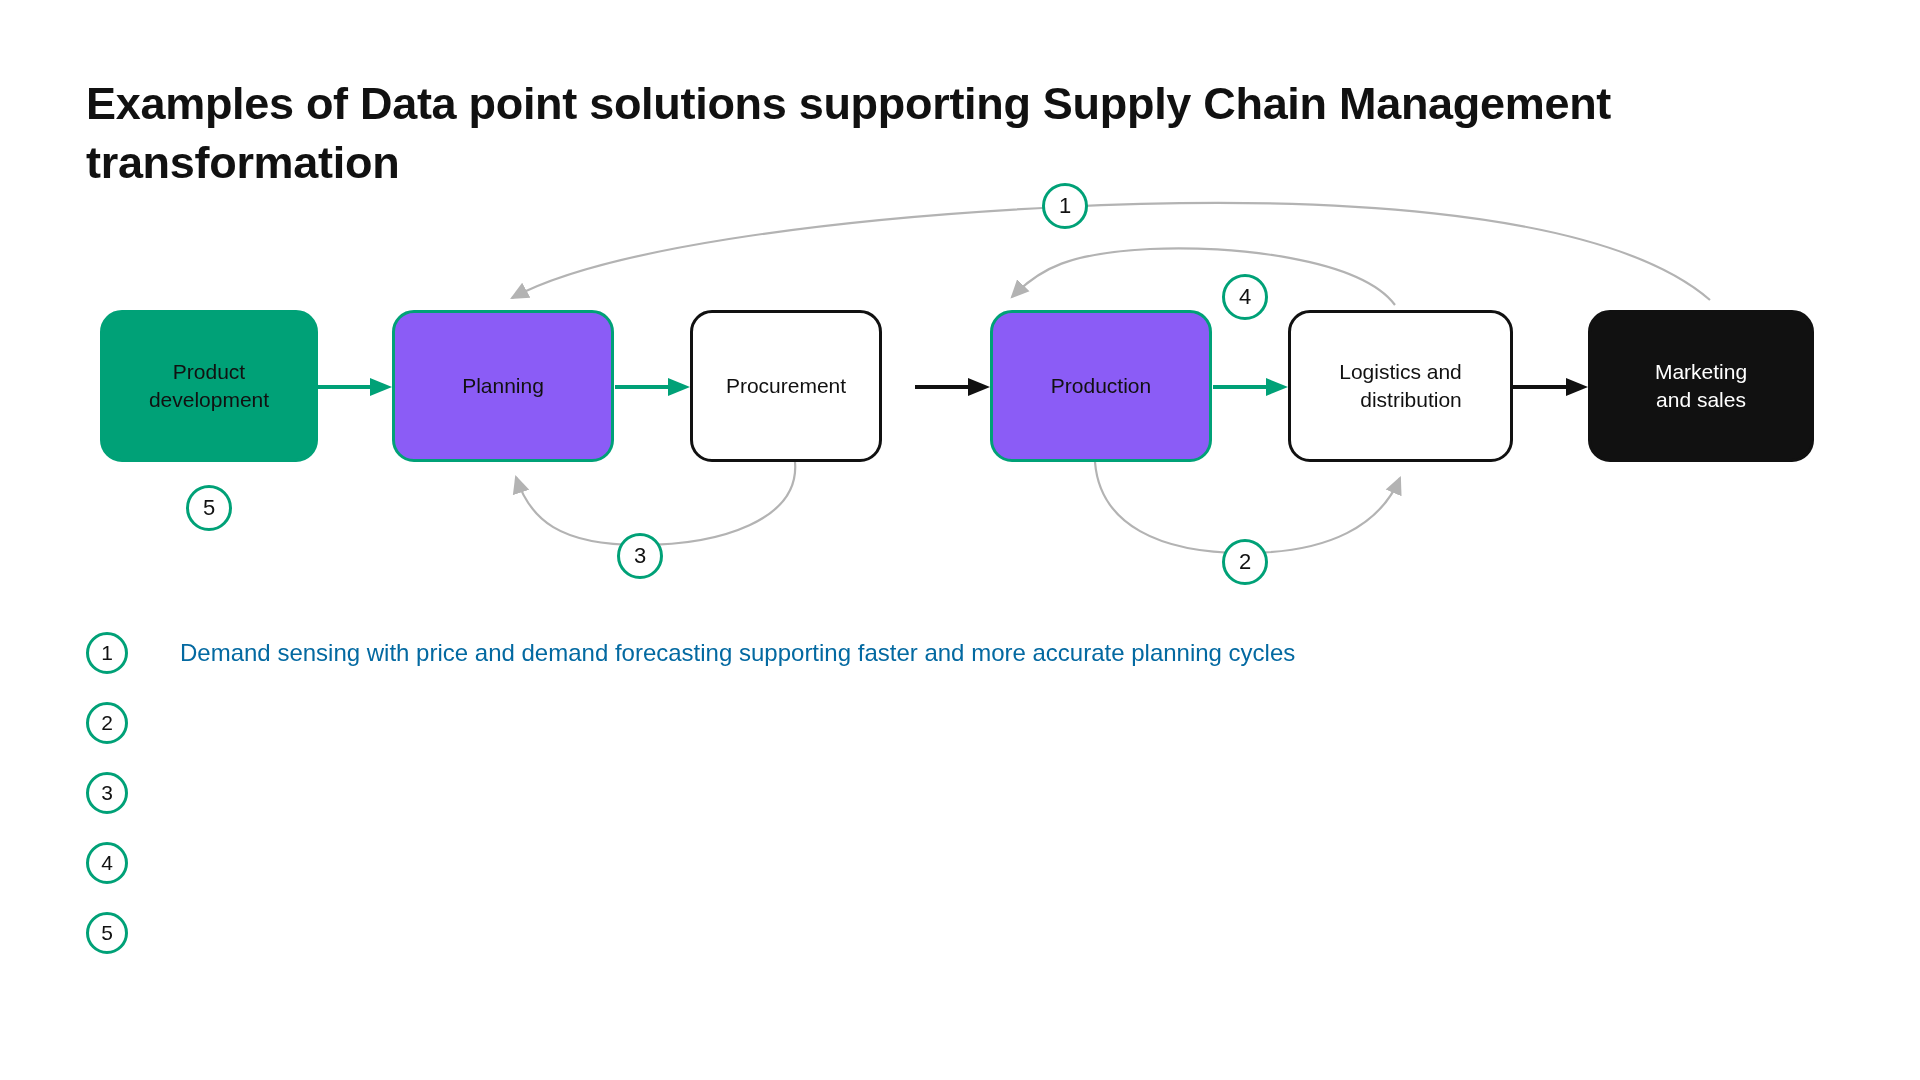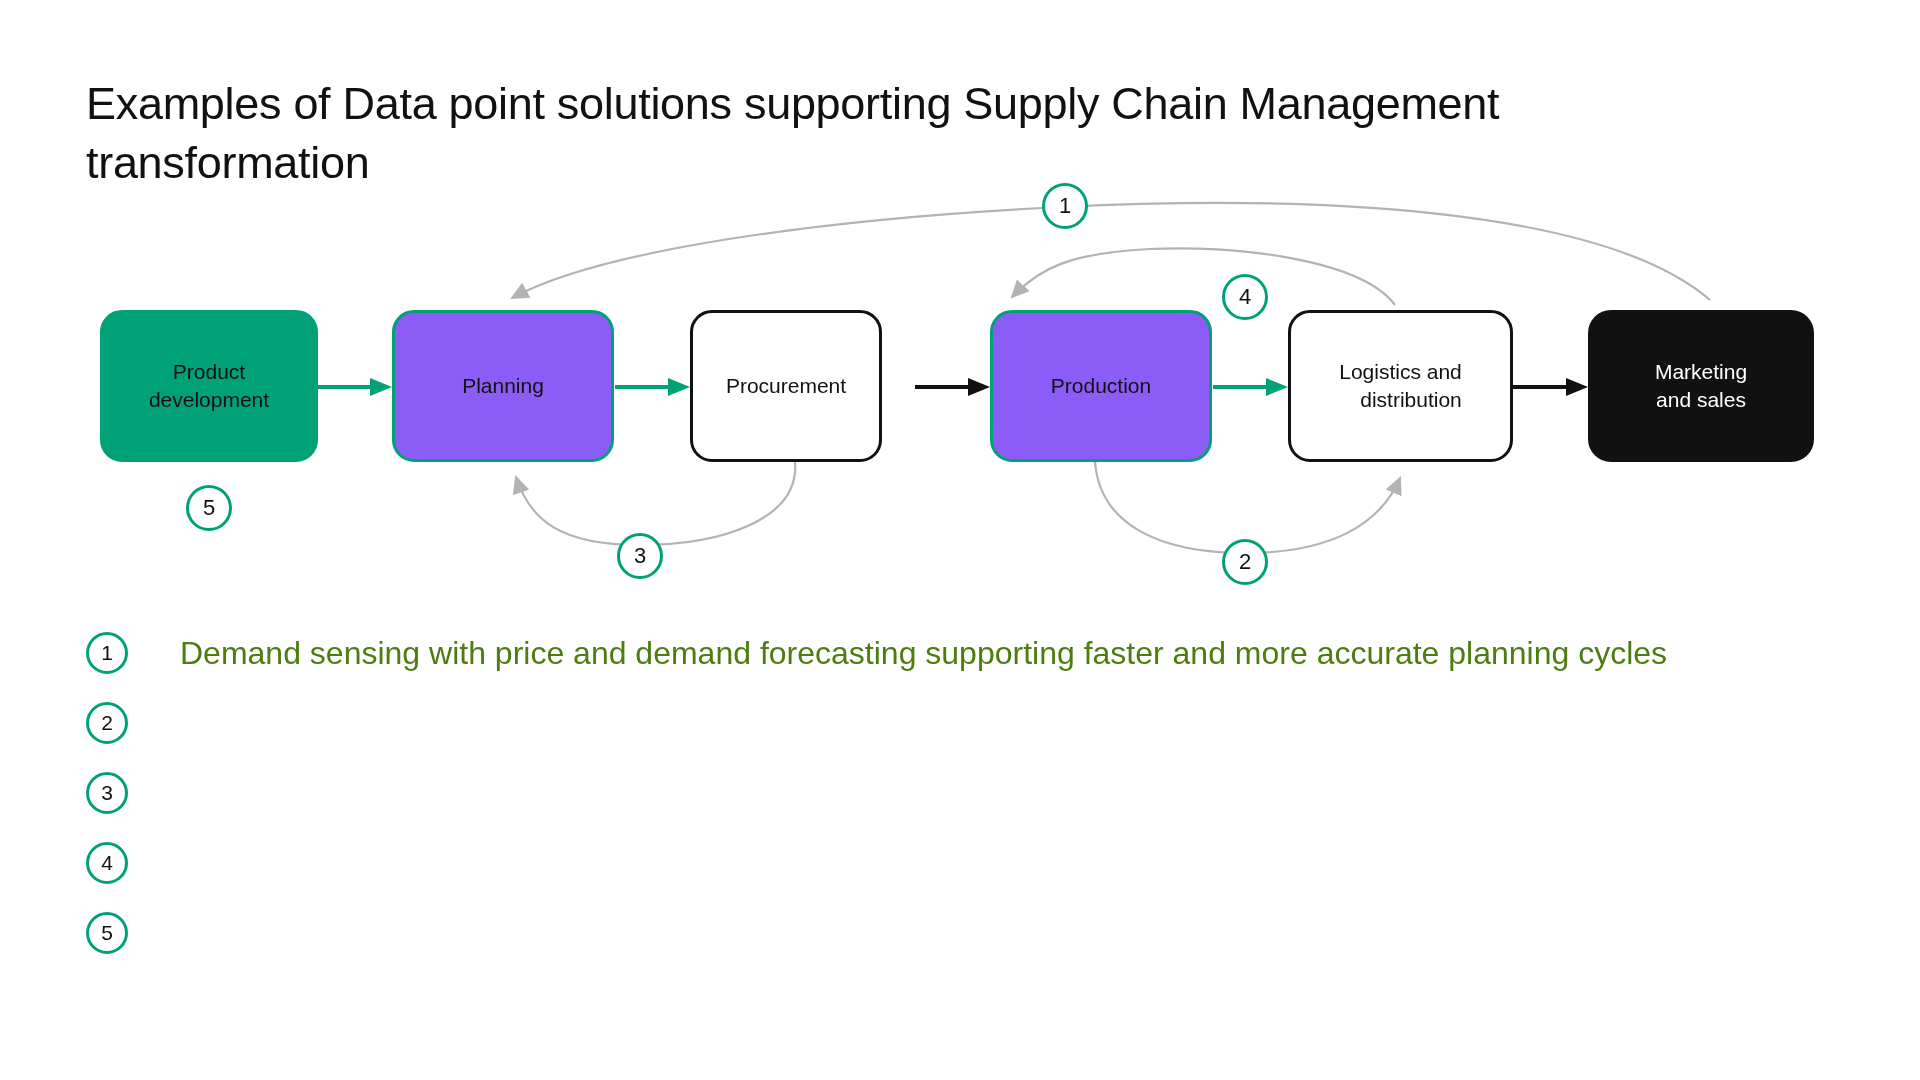--- a/index.html
+++ b/index.html
@@ -17,21 +17,21 @@
   }
 
   
   #title {
     position: absolute;
     left: 86px;
     top: 74px;
     width: 1680px;
     font-size: 45px;
     line-height: 59px;
-    font-weight: 400;
+    font-weight: 700;
     letter-spacing: -0.3px;
     color: #111111;
   }
 
   
   #diagram {
     position: absolute;
     left: 0;
     top: 0;
     width: 1920px;
@@ -111,23 +111,23 @@
     background: #ffffff;
     display: flex;
     align-items: center;
     justify-content: center;
     font-size: 21px;
     color: #111111;
     box-sizing: border-box;
   }
   .legend-text {
     margin-left: 52px;
-    font-size: 32px;
+    font-size: 24px;
     line-height: 30px;
-    color: #4d7c0f;
+    color: #0369a1;
     white-space: nowrap;
   }
 </style>
 </head>
 <body>
 
 <div id="title">Examples of Data point solutions supporting Supply Chain Management transformation</div>
 
 <div id="diagram">
   <svg width="1920" height="620" viewBox="0 0 1920 620" xmlns="http://www.w3.org/2000/svg">
@@ -191,21 +191,21 @@
   <span>Production</span>
 </div>
 
 <div class="node outline-black" style="left:1288px; top:310px; width:225px; height:152px;text-align:right;">
   <span>
     <span>Logistics and</span><br>
     <span>distribution</span>
   </span>
 </div>
 
-<div class="node filled-black" style="left:1588px; top:310px; width:226px; height:152px;border-radius:23px;">
+<div class="node filled-black" style="left:1588px; top:310px; width:226px; height:152px;">
   <span>
     <span>Marketing</span><br>
     <span>and sales</span>
   </span>
 </div>
 
 <div class="badge" style="left:1042px; top:183px; width:46px; height:46px;">
   <span>1</span>
 </div>
 

